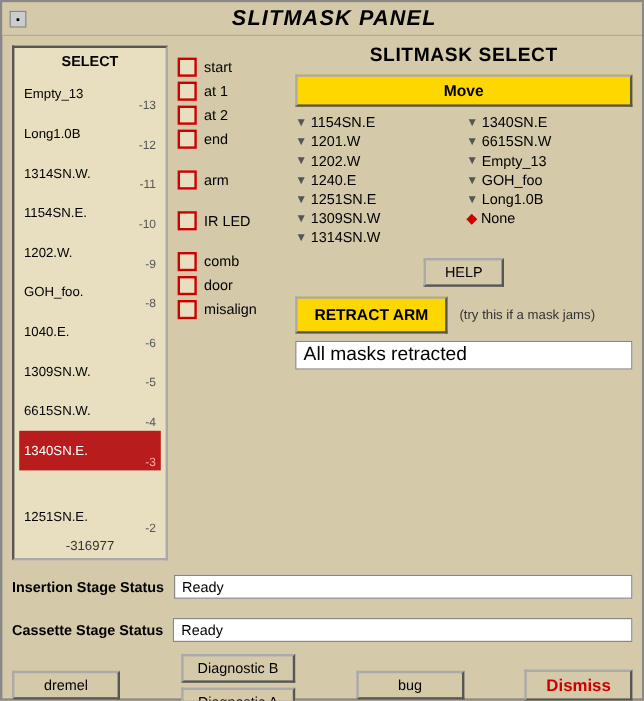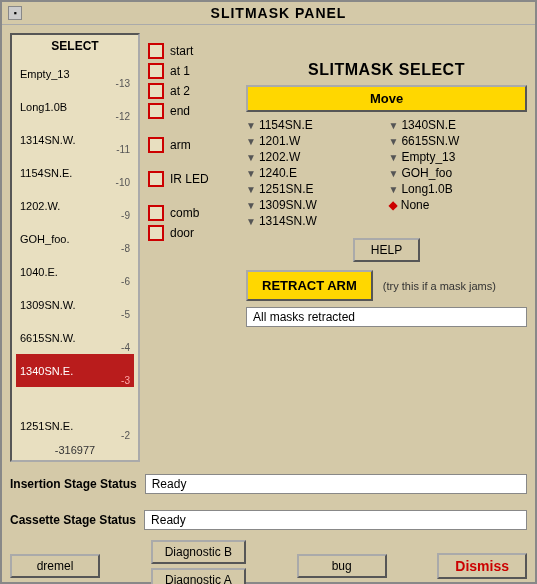--- a/index.html
+++ b/index.html
@@ -32,22 +32,23 @@
       height: 14px;
       background: #ccc;
       border: 1px solid #888;
       display: flex; align-items: center; justify-content: center;
       font-size: 9px;
     }
     .title-bar-text {
       flex: 1;
       text-align: center;
       font-weight: bold;
-      font-size: 14px;
+      font-size: 18px;
       letter-spacing: 1px;
+      font-style: italic;
     }
     .main-content {
       display: flex;
       flex: 1;
       padding: 8px;
       gap: 8px;
     }
     
     .select-panel {
       border: 2px inset #aaa;
@@ -112,21 +113,20 @@
       flex-shrink: 0;
     }
     .check-label { font-size: 12px; }
     .check-spacer { height: 10px; }
     
     .right-panel {
       flex: 1;
       display: flex;
       flex-direction: column;
       gap: 6px;
-      margin-top: 28px;
     }
     .slitmask-title {
       font-size: 16px;
       font-weight: bold;
       text-align: center;
       letter-spacing: 0.5px;
     }
     .move-btn {
       background: #ffd700;
       border: 2px outset #aaa;
@@ -177,21 +177,21 @@
       align-self: flex-start;
     }
     .retract-note {
       font-size: 11px;
       color: #333;
     }
     .status-box {
       border: 1px solid #888;
       background: white;
       padding: 2px 6px;
-      font-size: 12px;
+      font-size: 16px;
       width: 100%;
     }
     
     .bottom-section {
       padding: 4px 8px;
       display: flex;
       flex-direction: column;
       gap: 16px;
     }
     .stage-row {
@@ -343,20 +343,24 @@
           <span class="check-label">IR LED</span>
         </div>
         <div class="check-spacer"></div>
         <div class="check-row">
           <div class="check-box"></div>
           <span class="check-label">comb</span>
         </div>
         <div class="check-row">
           <div class="check-box"></div>
           <span class="check-label">door</span>
+        </div>
+        <div class="check-row">
+          <div class="check-box"></div>
+          <span class="check-label">misalign</span>
         </div>
       </div>
 
     <div class="right-panel">
       <div class="slitmask-title">SLITMASK SELECT</div>
       <button class="move-btn">Move</button>
       <div class="mask-grid" id="mask-grid">
           <div class="mask-grid-item">
             <span class="mask-arrow">▼</span>
             <span class="mask-name">1154SN.E</span>

